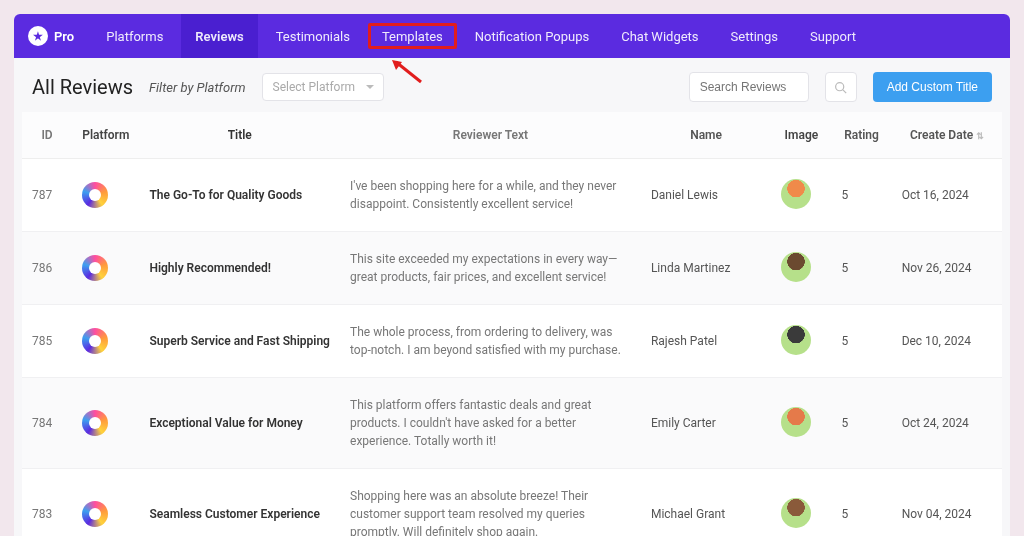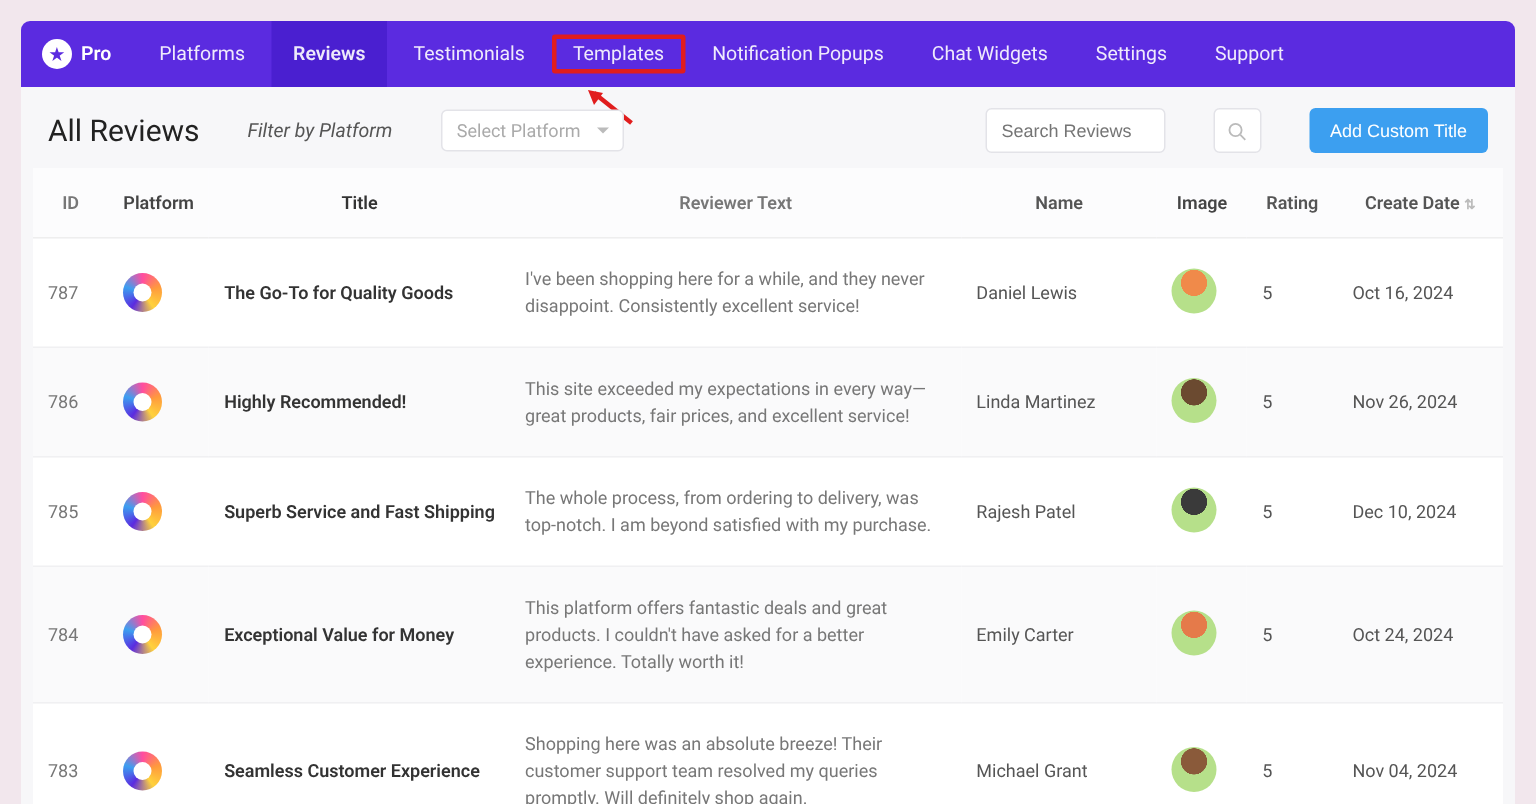--- a/index.html
+++ b/index.html
@@ -59,21 +59,21 @@
   .arrow-annotation {
     position:absolute;
     top: 44px;
     left: 372px;
     pointer-events:none;
   }
   .subbar {
     display:flex;
     align-items:center;
     padding: 14px 18px 10px;
-    gap: 32px;
+    gap: 16px;
   }
   .page-title { font-size: 20px; font-weight:400; color:#222; }
   .filter-label { font-size: 13px; color:#555;font-style:italic; }
   .select-platform {
     border:1px solid #e3e3e8;
     background:#fff;
     border-radius:4px;
     padding:6px 28px 6px 10px;
     font-size:12px;
     color:#aaa;

